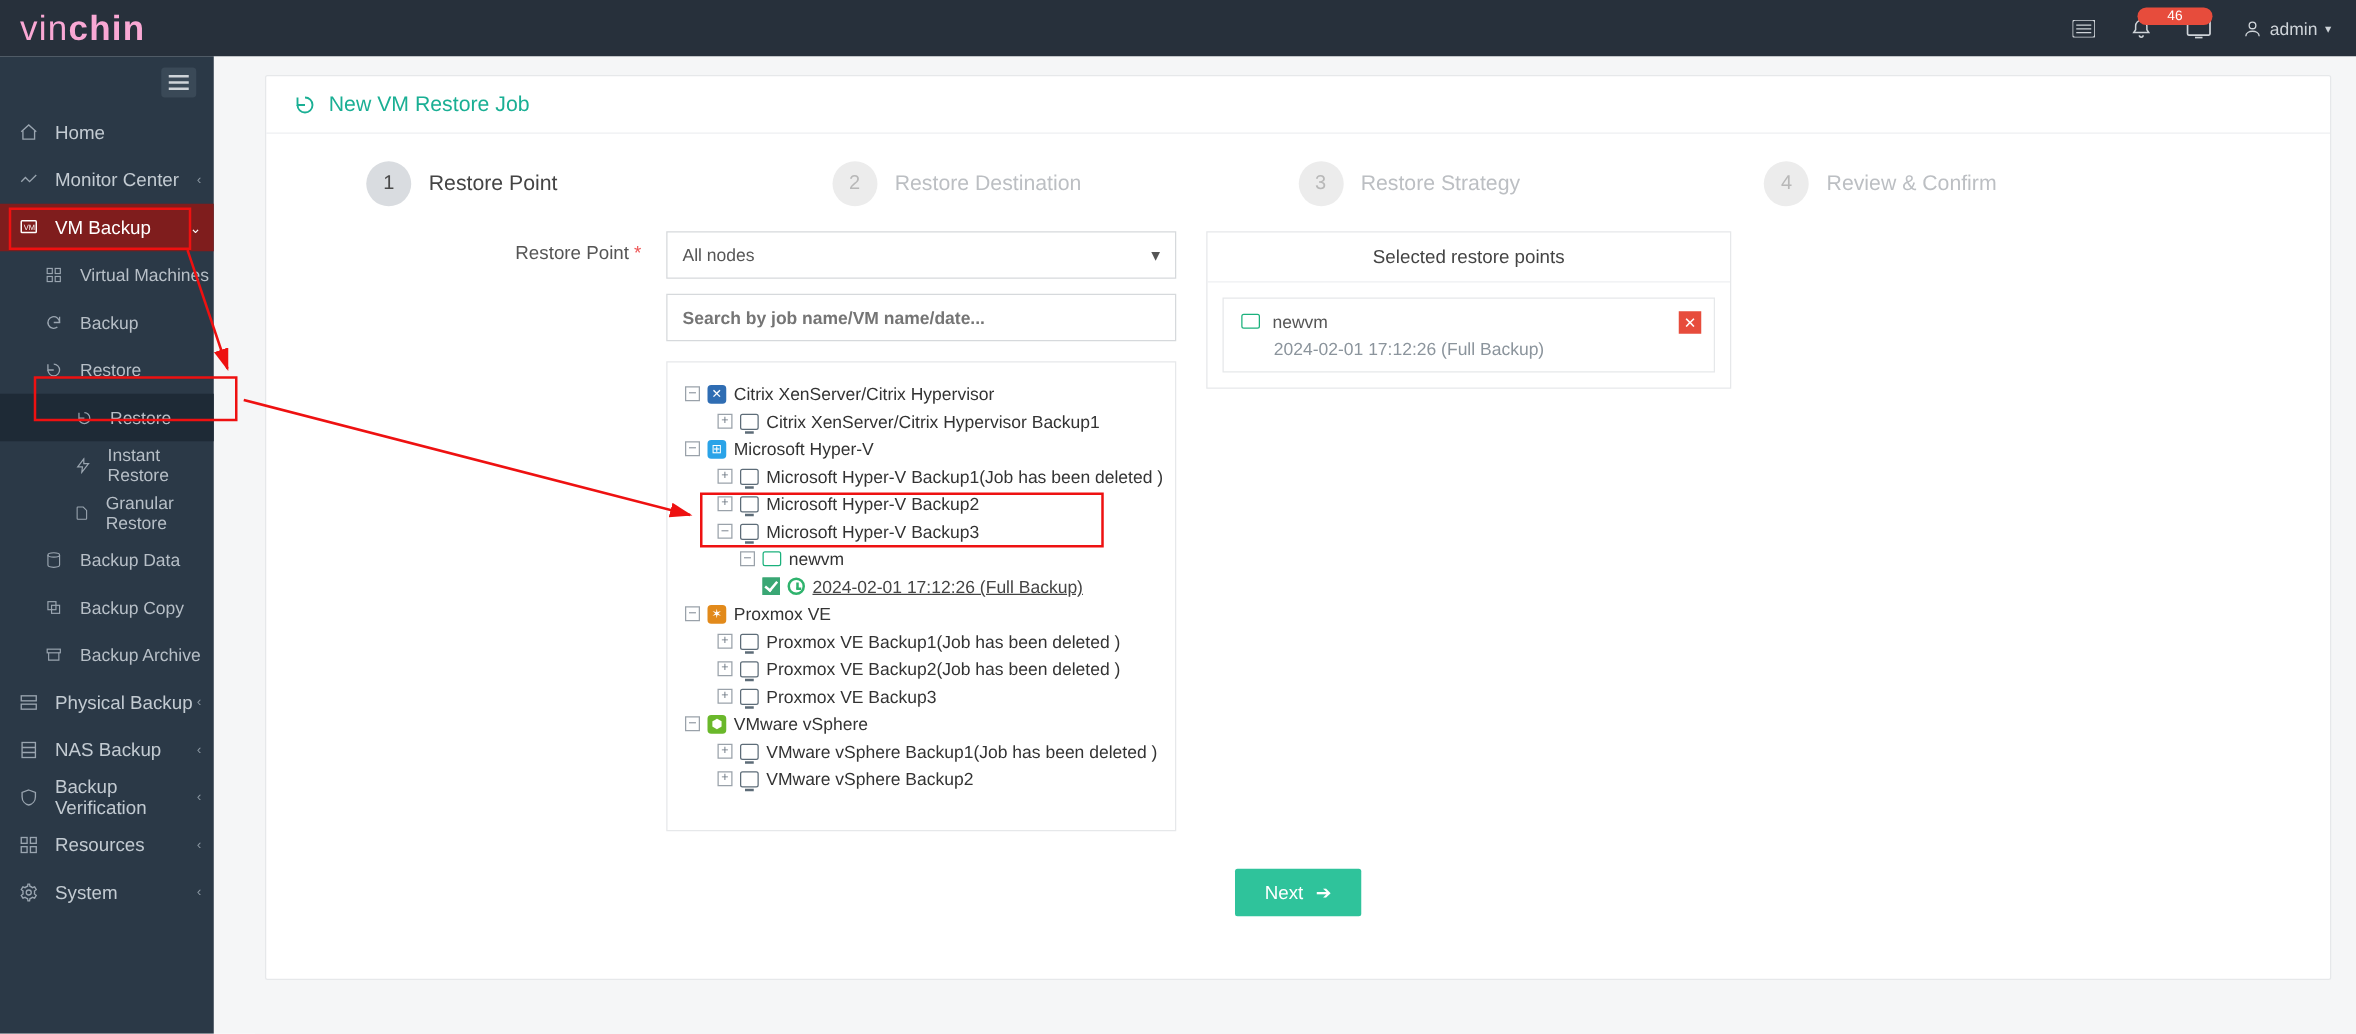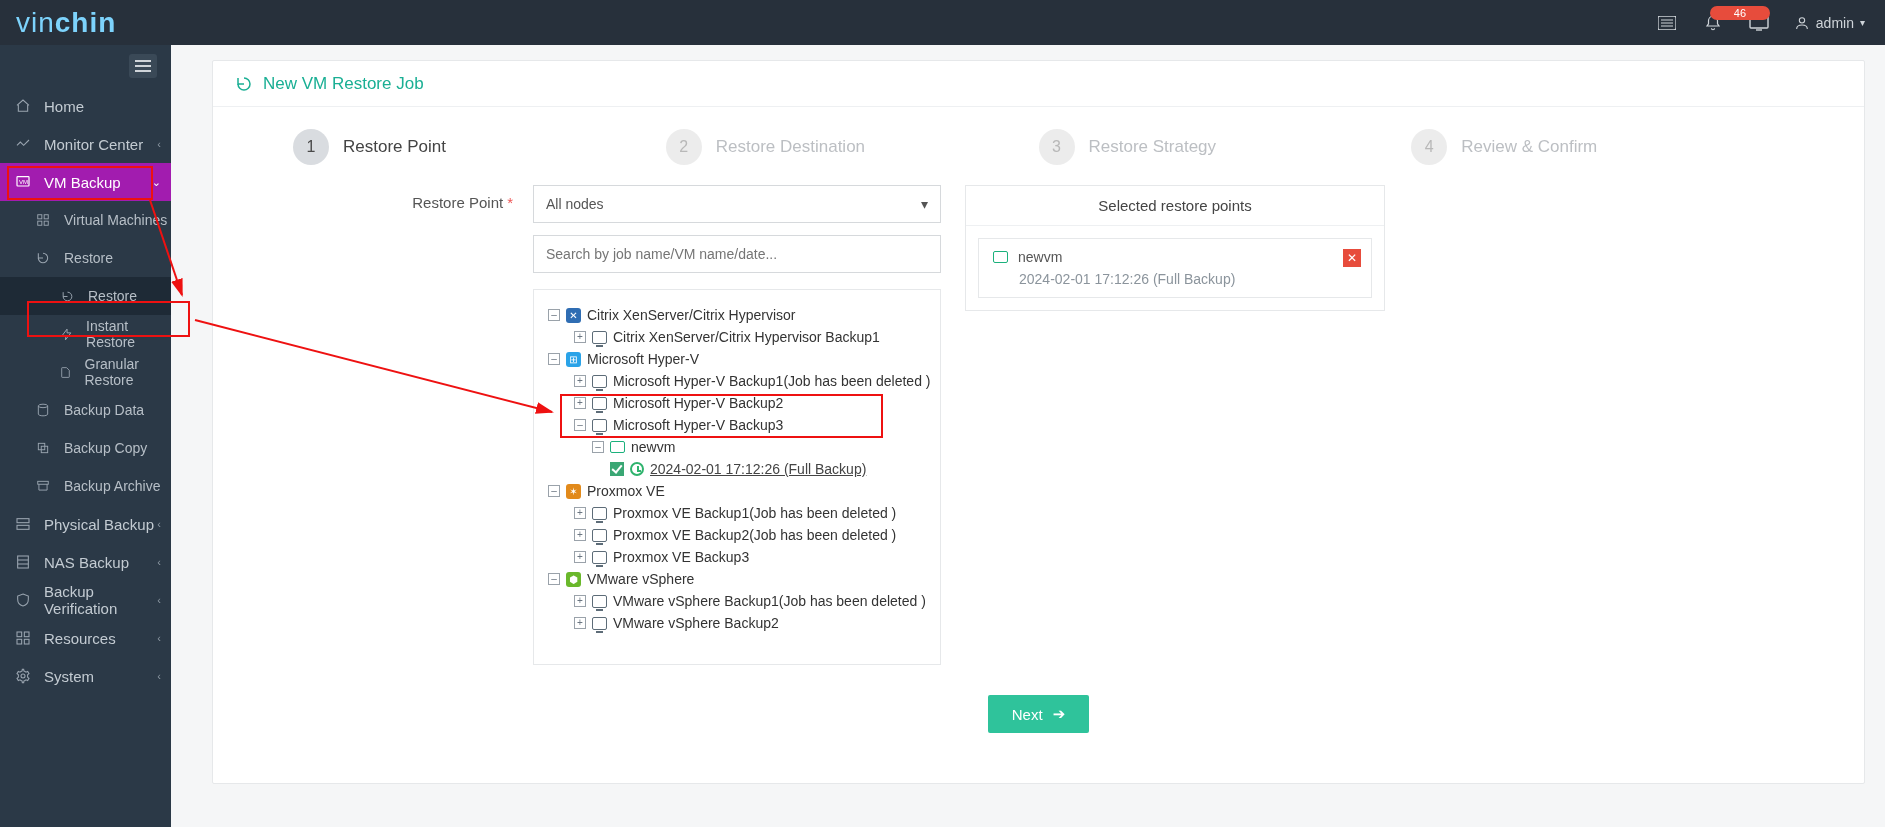--- a/index.html
+++ b/index.html
@@ -1,21 +1,21 @@
 <!DOCTYPE html>
 <html><head>
 <meta charset="utf-8">
 <style>
 * { margin:0; padding:0; box-sizing:border-box; font-family: "Helvetica Neue", Arial, sans-serif; }
 body { background:#f5f6f7; width:1885px; height:827px; overflow:hidden; position:relative; }
 
 
 .topbar { position:absolute; left:0; top:0; right:0; height:45px; background:#27303b;
           display:flex; align-items:center; justify-content:space-between; padding-right:20px;}
-.logo { color:#7dd3fc; font-size:28px; letter-spacing:1px; padding-left:16px; font-weight:300;}
+.logo { color:#f9a8d4; font-size:28px; letter-spacing:1px; padding-left:16px; font-weight:300;}
 .logo b { font-weight:700; }
 .top-right { display:flex; align-items:center; gap:24px; color:#cfd4d9; }
 .top-right .ico { display:flex; align-items:center; justify-content:center; width:22px; height:22px; cursor:pointer;}
 .bell-wrap { position:relative; }
 .badge { position:absolute; top:-6px; left:8px; background:#e74c3c; color:#fff; font-size:11px;
          padding:1px 24px; border-radius:8px; }
 .user { display:flex; align-items:center; gap:6px; font-size:14px; cursor:pointer;}
 
 
 .sidebar { position:absolute; left:0; top:45px; bottom:0; width:171px; background:#2b3947; color:#c3cbd2;
@@ -23,21 +23,21 @@
 .sidebar-toggle { height:42px; display:flex; align-items:center; justify-content:flex-end; padding-right:14px;}
 .sidebar-toggle .ham { width:28px; height:24px; background:#3a4957; border-radius:3px;
                        display:flex; flex-direction:column; justify-content:center; gap:3px; align-items:center;}
 .sidebar-toggle .ham span{ display:block; width:16px; height:2px; background:#cfd4d9;}
 .nav-item { display:flex; align-items:center; height:38px; padding-left:14px; gap:12px; cursor:pointer;
             position:relative;}
 .nav-item.level2 { padding-left:34px; font-size:14px; color:#b7bfc7;}
 .nav-item.level3 { padding-left:58px; font-size:14px; color:#b7bfc7;}
 .nav-item.dark3 { background:#1e2a36; }
 .nav-item .chev { position:absolute; right:10px; font-size:11px; color:#8b97a2;}
-.nav-item.active { background:#a21caf; color:#fff; }
+.nav-item.active { background:#7f1d1d; color:#fff; }
 .nav-item .icon { width:18px; height:18px; display:flex; align-items:center; justify-content:center;
                   color:#9aa5b0; }
 .nav-item.active .icon { color:#fff; }
 .redbox { position:absolute; border:2px solid #e11; pointer-events:none; }
 
 
 .main { position:absolute; left:192px; right:0; top:45px; bottom:0; padding:15px 20px 0 20px; }
 .panel { background:#fff; border:1px solid #e6e8ea; border-radius:2px; }
 .panel-header { height:46px; display:flex; align-items:center; padding:0 22px; gap:10px;
                 color:#1aaf94; font-size:17px; border-bottom:1px solid #eef0f2;}
@@ -58,21 +58,21 @@
 .form-row { display:flex; align-items:flex-start; }
 .form-row label{ width:300px; text-align:right; padding-right:20px; color:#555; font-size:15px; padding-top:9px;}
 .required { color:#e55; margin-left:4px;}
 
 
 .tree-col { width:408px; }
 .select-box { border:1px solid #d6d9dc; height:38px; padding:0 12px; display:flex; align-items:center;
               justify-content:space-between; color:#555; font-size:14px; cursor:pointer;}
 .search-box { margin-top:12px; height:38px; border:1px solid #d6d9dc; padding:0 12px;
               display:flex; align-items:center;}
-.search-box input { flex:1; border:none; outline:none; font-size:14px; color:#777; background:transparent;}
+.search-box input { flex:1; border:none; outline:none; font-size:14px; color:#777; background:transparent;font-weight:bold;}
 .tree { margin-top:16px; border:1px solid #e6e8ea; padding:14px 14px 30px 14px; font-size:14px; color:#333;}
 .tree-line { display:flex; align-items:center; gap:6px; padding:3px 0; cursor:pointer; white-space:nowrap;}
 .tog { width:12px; height:12px; border:1px solid #9aa2aa; font-size:10px; line-height:10px; text-align:center;
        color:#6a7581; background:#fff; flex-shrink:0;}
 .ind1 { width:20px; flex-shrink:0;}
 .ind2 { width:38px; flex-shrink:0;}
 .ind3 { width:56px; flex-shrink:0;}
 .i-plat { width:15px; height:15px; border-radius:3px; display:inline-flex; align-items:center;
           justify-content:center; font-size:10px; color:#fff; flex-shrink:0;}
 .i-citrix { background:#2f6db3;}
@@ -198,20 +198,29 @@
           <rect x="14" y="3" width="7" height="7"></rect>
           <rect x="3" y="14" width="7" height="7"></rect>
           <rect x="14" y="14" width="7" height="7"></rect>
         </svg>
       </span>
     <span>Virtual Machines</span>
   </div>
   <div class="nav-item level2">
     <span class="icon">
         <svg width="14" height="14" viewBox="0 0 24 24" fill="none" stroke="currentColor" stroke-width="1.8">
+          <path d="M20 12a8 8 0 10-3 6.3"></path>
+          <polyline points="20 4 20 12 12 12" fill="none"></polyline>
+        </svg>
+      </span>
+    <span>Backup</span>
+  </div>
+  <div class="nav-item level2">
+    <span class="icon">
+        <svg width="14" height="14" viewBox="0 0 24 24" fill="none" stroke="currentColor" stroke-width="1.8">
           <path d="M4 12a8 8 0 108-8"></path>
           <polyline points="4 4 4 12 12 12" fill="none"></polyline>
         </svg>
       </span>
     <span>Restore</span>
   </div>
   <div class="nav-item level3 dark3">
     <span class="icon">
         <svg width="13" height="13" viewBox="0 0 24 24" fill="none" stroke="currentColor" stroke-width="1.8">
           <path d="M4 12a8 8 0 108-8"></path>

